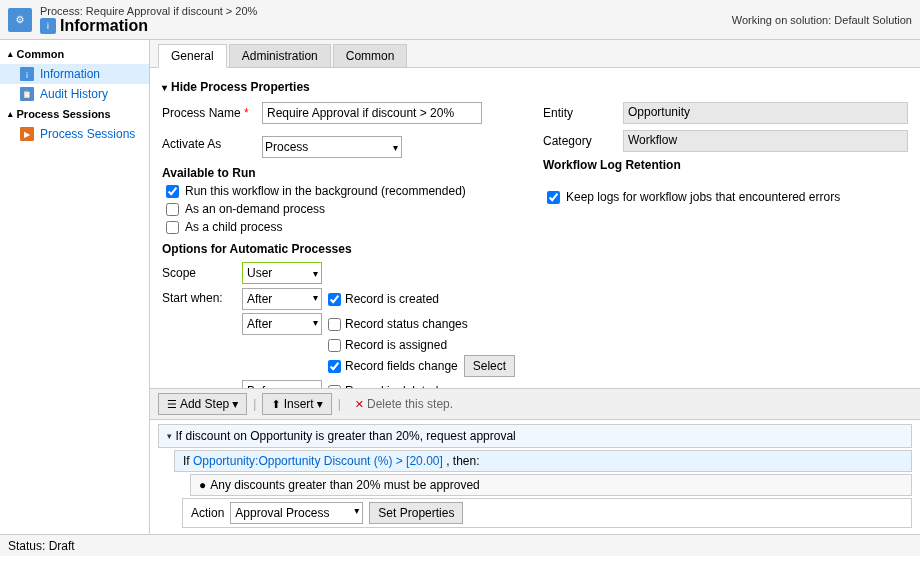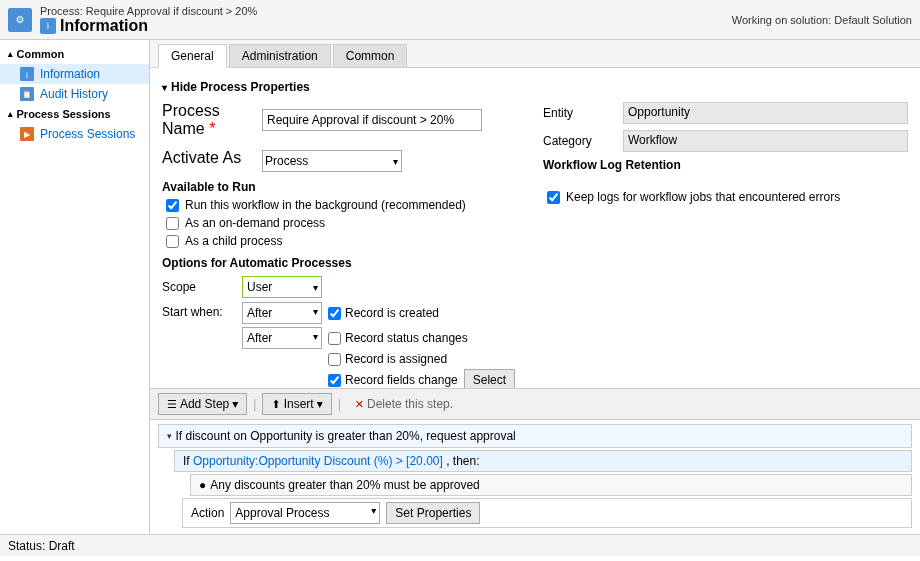--- a/index.html
+++ b/index.html
@@ -43,21 +43,21 @@
     .section-header { display: flex; align-items: center; gap: 4px; font-size: 12px; font-weight: 600; margin-bottom: 8px; margin-top: 4px; }
     .section-toggle { font-size: 10px; cursor: pointer; }
 
     
     .two-col { display: flex; gap: 16px; }
     .col-left { flex: 1; }
     .col-right { flex: 1; }
 
     
     .form-row { display: flex; align-items: center; margin-bottom: 6px; }
-    .form-label { width: 100px; font-size: 16px; flex-shrink: 0; }
+    .form-label { width: 100px; font-size: 12px; flex-shrink: 0; }
     .form-label.required::after { content: ' *'; color: red; }
     .form-input { height: 22px; border: 1px solid #aaa; padding: 2px 4px; font-size: 12px; background: #fff; flex: 1; }
     .form-select { height: 22px; border: 1px solid #aaa; padding: 2px 2px; font-size: 12px; background: #fff; flex: 1; appearance: none; -webkit-appearance: none; }
     .form-select-wrapper { display: flex; align-items: center; flex: 1; position: relative; }
     .form-select-wrapper::after { content: '▾'; position: absolute; right: 4px; font-size: 10px; pointer-events: none; }
     .form-readonly { height: 22px; border: 1px solid #ccc; padding: 2px 4px; font-size: 12px; background: #e8e8e8; flex: 1; }
 
     
     .section-title { font-weight: 700; font-size: 12px; margin-bottom: 4px; margin-top: 8px; }
     .checkbox-row { display: flex; align-items: center; gap: 6px; margin-bottom: 4px; padding-left: 4px; font-size: 12px; }
@@ -93,21 +93,21 @@
 
     
     .workflow-steps { padding: 4px 8px; border-top: 1px solid #ccc; background: #fff; }
     .step-row { border: 1px solid #ccc; background: #f0f7ff; padding: 4px 8px; margin-bottom: 2px; display: flex; align-items: center; gap: 4px; font-size: 12px; }
     .step-toggle { font-size: 9px; cursor: pointer; color: #333; }
     .step-sub { border: 1px solid #ccc; background: #e8f4ff; padding: 3px 8px; margin-bottom: 2px; margin-left: 16px; font-size: 12px; }
     .step-sub-link { color: #0066cc; text-decoration: none; }
     .step-action-row { display: flex; align-items: center; gap: 6px; padding: 3px 8px; margin-left: 24px; font-size: 12px; border: 1px solid #ccc; background: #fff; margin-bottom: 2px; }
     .action-select-wrap { position: relative; display: inline-flex; }
     .action-select-wrap::after { content: '▾'; position: absolute; right: 4px; font-size: 10px; pointer-events: none; top: 3px; }
-    .action-select { height: 22px; border: 1px solid #aaa; padding: 2px 20px 2px 4px; font-size: 12px; background: #fff; appearance: none; -webkit-appearance: none; width: 150px; }
+    .action-select { height: 22px; border: 1px solid #aaa; padding: 2px 20px 2px 4px; font-size: 12px; background: #fff; appearance: none; -webkit-appearance: none; width: 133px; }
     .btn-set-props { height: 22px; padding: 2px 8px; border: 1px solid #aaa; background: #e8e8e8; font-size: 12px; cursor: pointer; }
 
     
     .status-bar { height: 22px; background: #f5f5f5; border-top: 1px solid #ccc; display: flex; align-items: center; padding: 0 8px; font-size: 12px; }
 
     
     .entity-row { display: flex; align-items: center; margin-bottom: 6px; }
     .entity-label { width: 80px; font-size: 12px; flex-shrink: 0; }
   </style>
 </head>

